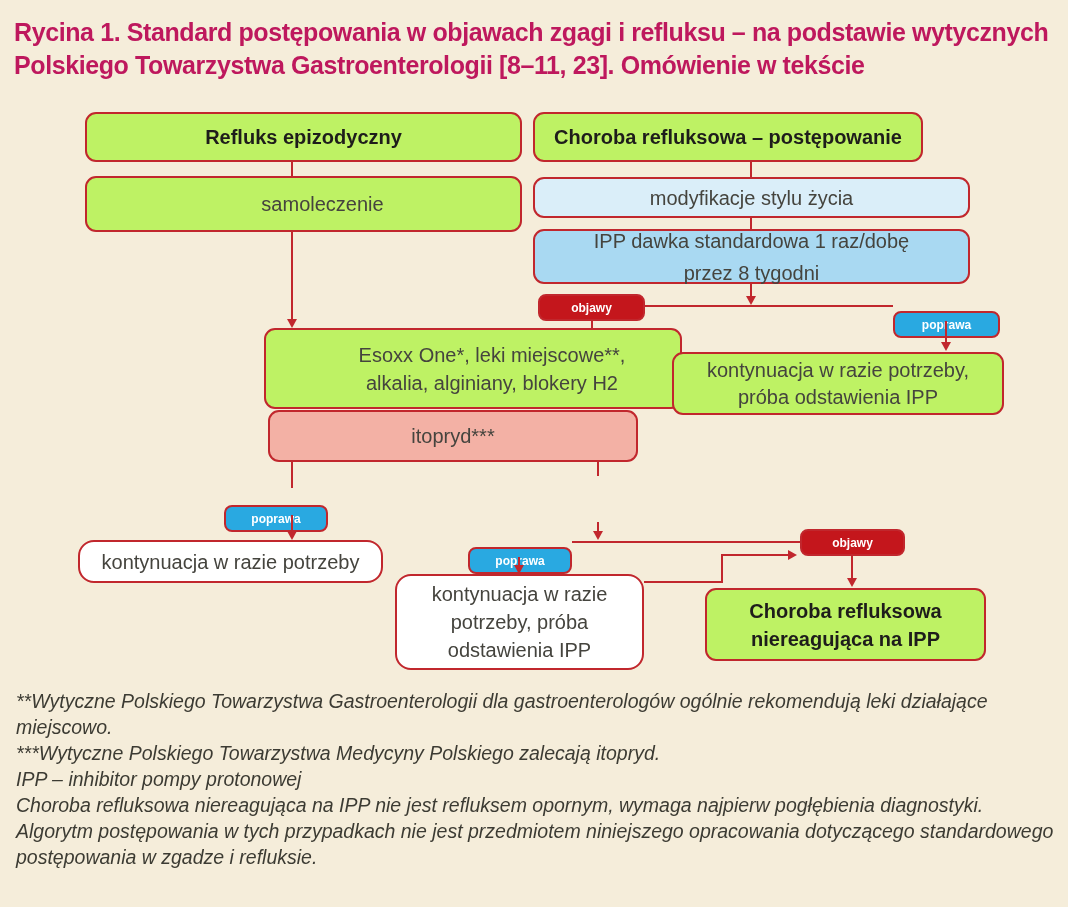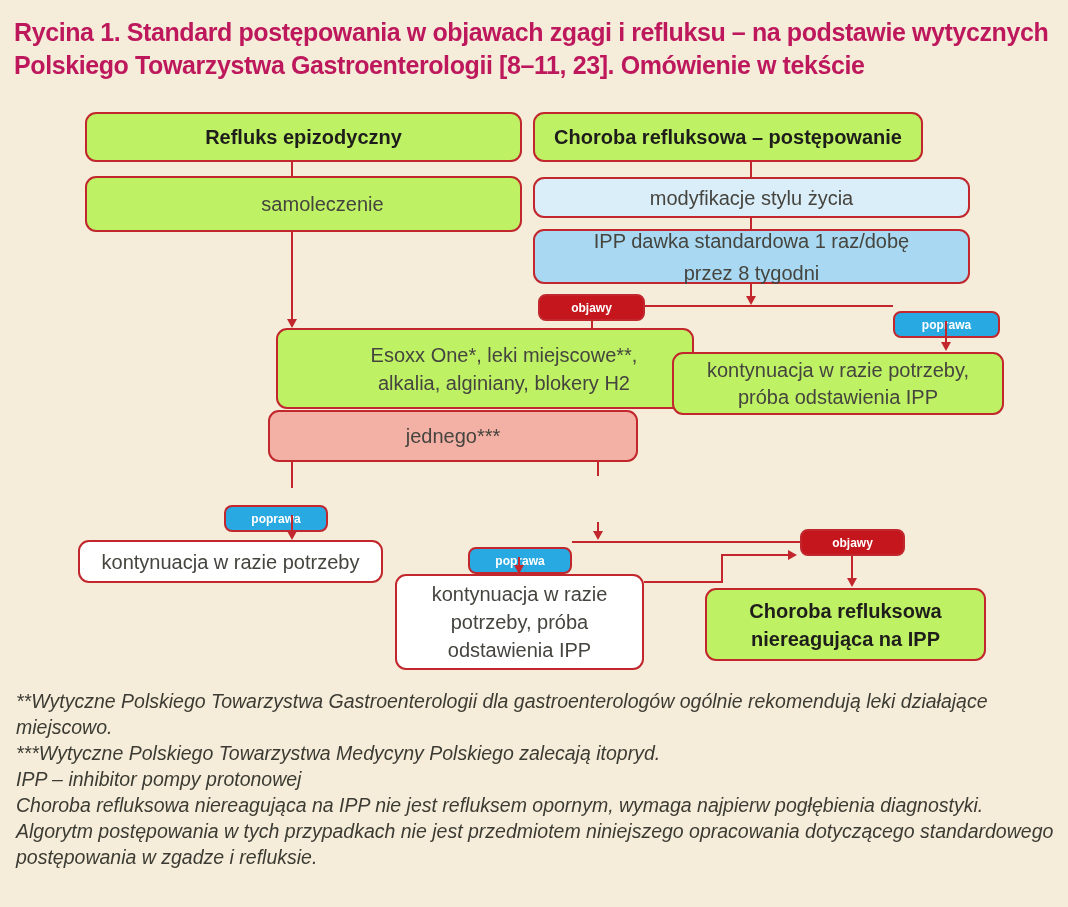--- a/index.html
+++ b/index.html
@@ -9,21 +9,21 @@
          font-weight:700;color:#be185d;letter-spacing:-0.4px;white-space:pre-line;}
   .node{position:absolute;box-sizing:border-box;border:2px solid #c1272d;border-radius:11px;
         display:flex;align-items:center;justify-content:center;text-align:center;
         font-size:20px;color:#45443e;white-space:pre-line;line-height:26px;}
   .hdr{font-weight:700;color:#1e1d1b;}
   .cream{background:#bef264;}
   .tan{background:#bef264;padding-left:38px;}
   .blulight{background:#daeef9;}
   .blu{background:#a9d9f2;}
   .salmon{background:#f3b1a5;}
-  .white{background:#ffffff;}
+  .white{background:#ffffff;border-radius:16px;}
   .badge{position:absolute;box-sizing:border-box;border:2px solid #c1272d;border-radius:8px;
          display:flex;align-items:center;justify-content:center;font-size:12px;font-weight:700;
          color:#ffffff;line-height:1;}
   .bred{background:#c4161c;}
   .bblue{background:#29a9e1;margin-top:17px;}
   .ln{position:absolute;background:#c1272d;}
   .ad{position:absolute;width:0;height:0;border-left:5px solid transparent;
       border-right:5px solid transparent;border-top:9px solid #c1272d;}
   .ar{position:absolute;width:0;height:0;border-top:5px solid transparent;
       border-bottom:5px solid transparent;border-left:9px solid #c1272d;}
@@ -43,25 +43,25 @@
   <div class="node cream hdr" style="left:533px;top:112px;width:390px;height:50px;">Choroba refluksowa – postępowanie</div>
 
   <div class="node tan" style="left:85px;top:176px;width:437px;height:56px;">samoleczenie</div>
   <div class="node blulight" style="left:533px;top:177px;width:437px;height:41px;">modyfikacje stylu życia</div>
   <div class="node blu" style="left:533px;top:229px;width:437px;height:55px;line-height:32px;">IPP dawka standardowa 1 raz/dobę
 przez 8 tygodni</div>
 
   <div class="badge bred" style="left:538px;top:294px;width:107px;height:27px;">objawy</div>
   <div class="badge bblue" style="left:893px;top:294px;width:107px;height:27px;">poprawa</div>
 
-  <div class="node tan" style="left:276px;top:328px;width:418px;height:81px;line-height:28px;">Esoxx One*, leki miejscowe**,
+  <div class="node tan" style="left:264px;top:328px;width:418px;height:81px;line-height:28px;">Esoxx One*, leki miejscowe**,
 alkalia, alginiany, blokery H2</div>
   <div class="node cream" style="left:672px;top:352px;width:332px;height:63px;line-height:27px;">kontynuacja w razie potrzeby,
 próba odstawienia IPP</div>
-  <div class="node salmon" style="left:268px;top:410px;width:370px;height:52px;">jednego***</div>
+  <div class="node salmon" style="left:268px;top:410px;width:370px;height:52px;">itopryd***</div>
 
   <div class="badge bblue" style="left:224px;top:488px;width:104px;height:27px;">poprawa</div>
   <div class="badge bblue" style="left:468px;top:530px;width:104px;height:27px;">poprawa</div>
   <div class="badge bred" style="left:800px;top:529px;width:105px;height:27px;">objawy</div>
 
   <div class="node white" style="left:78px;top:540px;width:305px;height:43px;">kontynuacja w razie potrzeby</div>
   <div class="node white" style="left:395px;top:574px;width:249px;height:96px;line-height:28px;">kontynuacja w razie
 potrzeby, próba
 odstawienia IPP</div>
   <div class="node cream hdr" style="left:705px;top:588px;width:281px;height:73px;line-height:28px;">Choroba refluksowa

